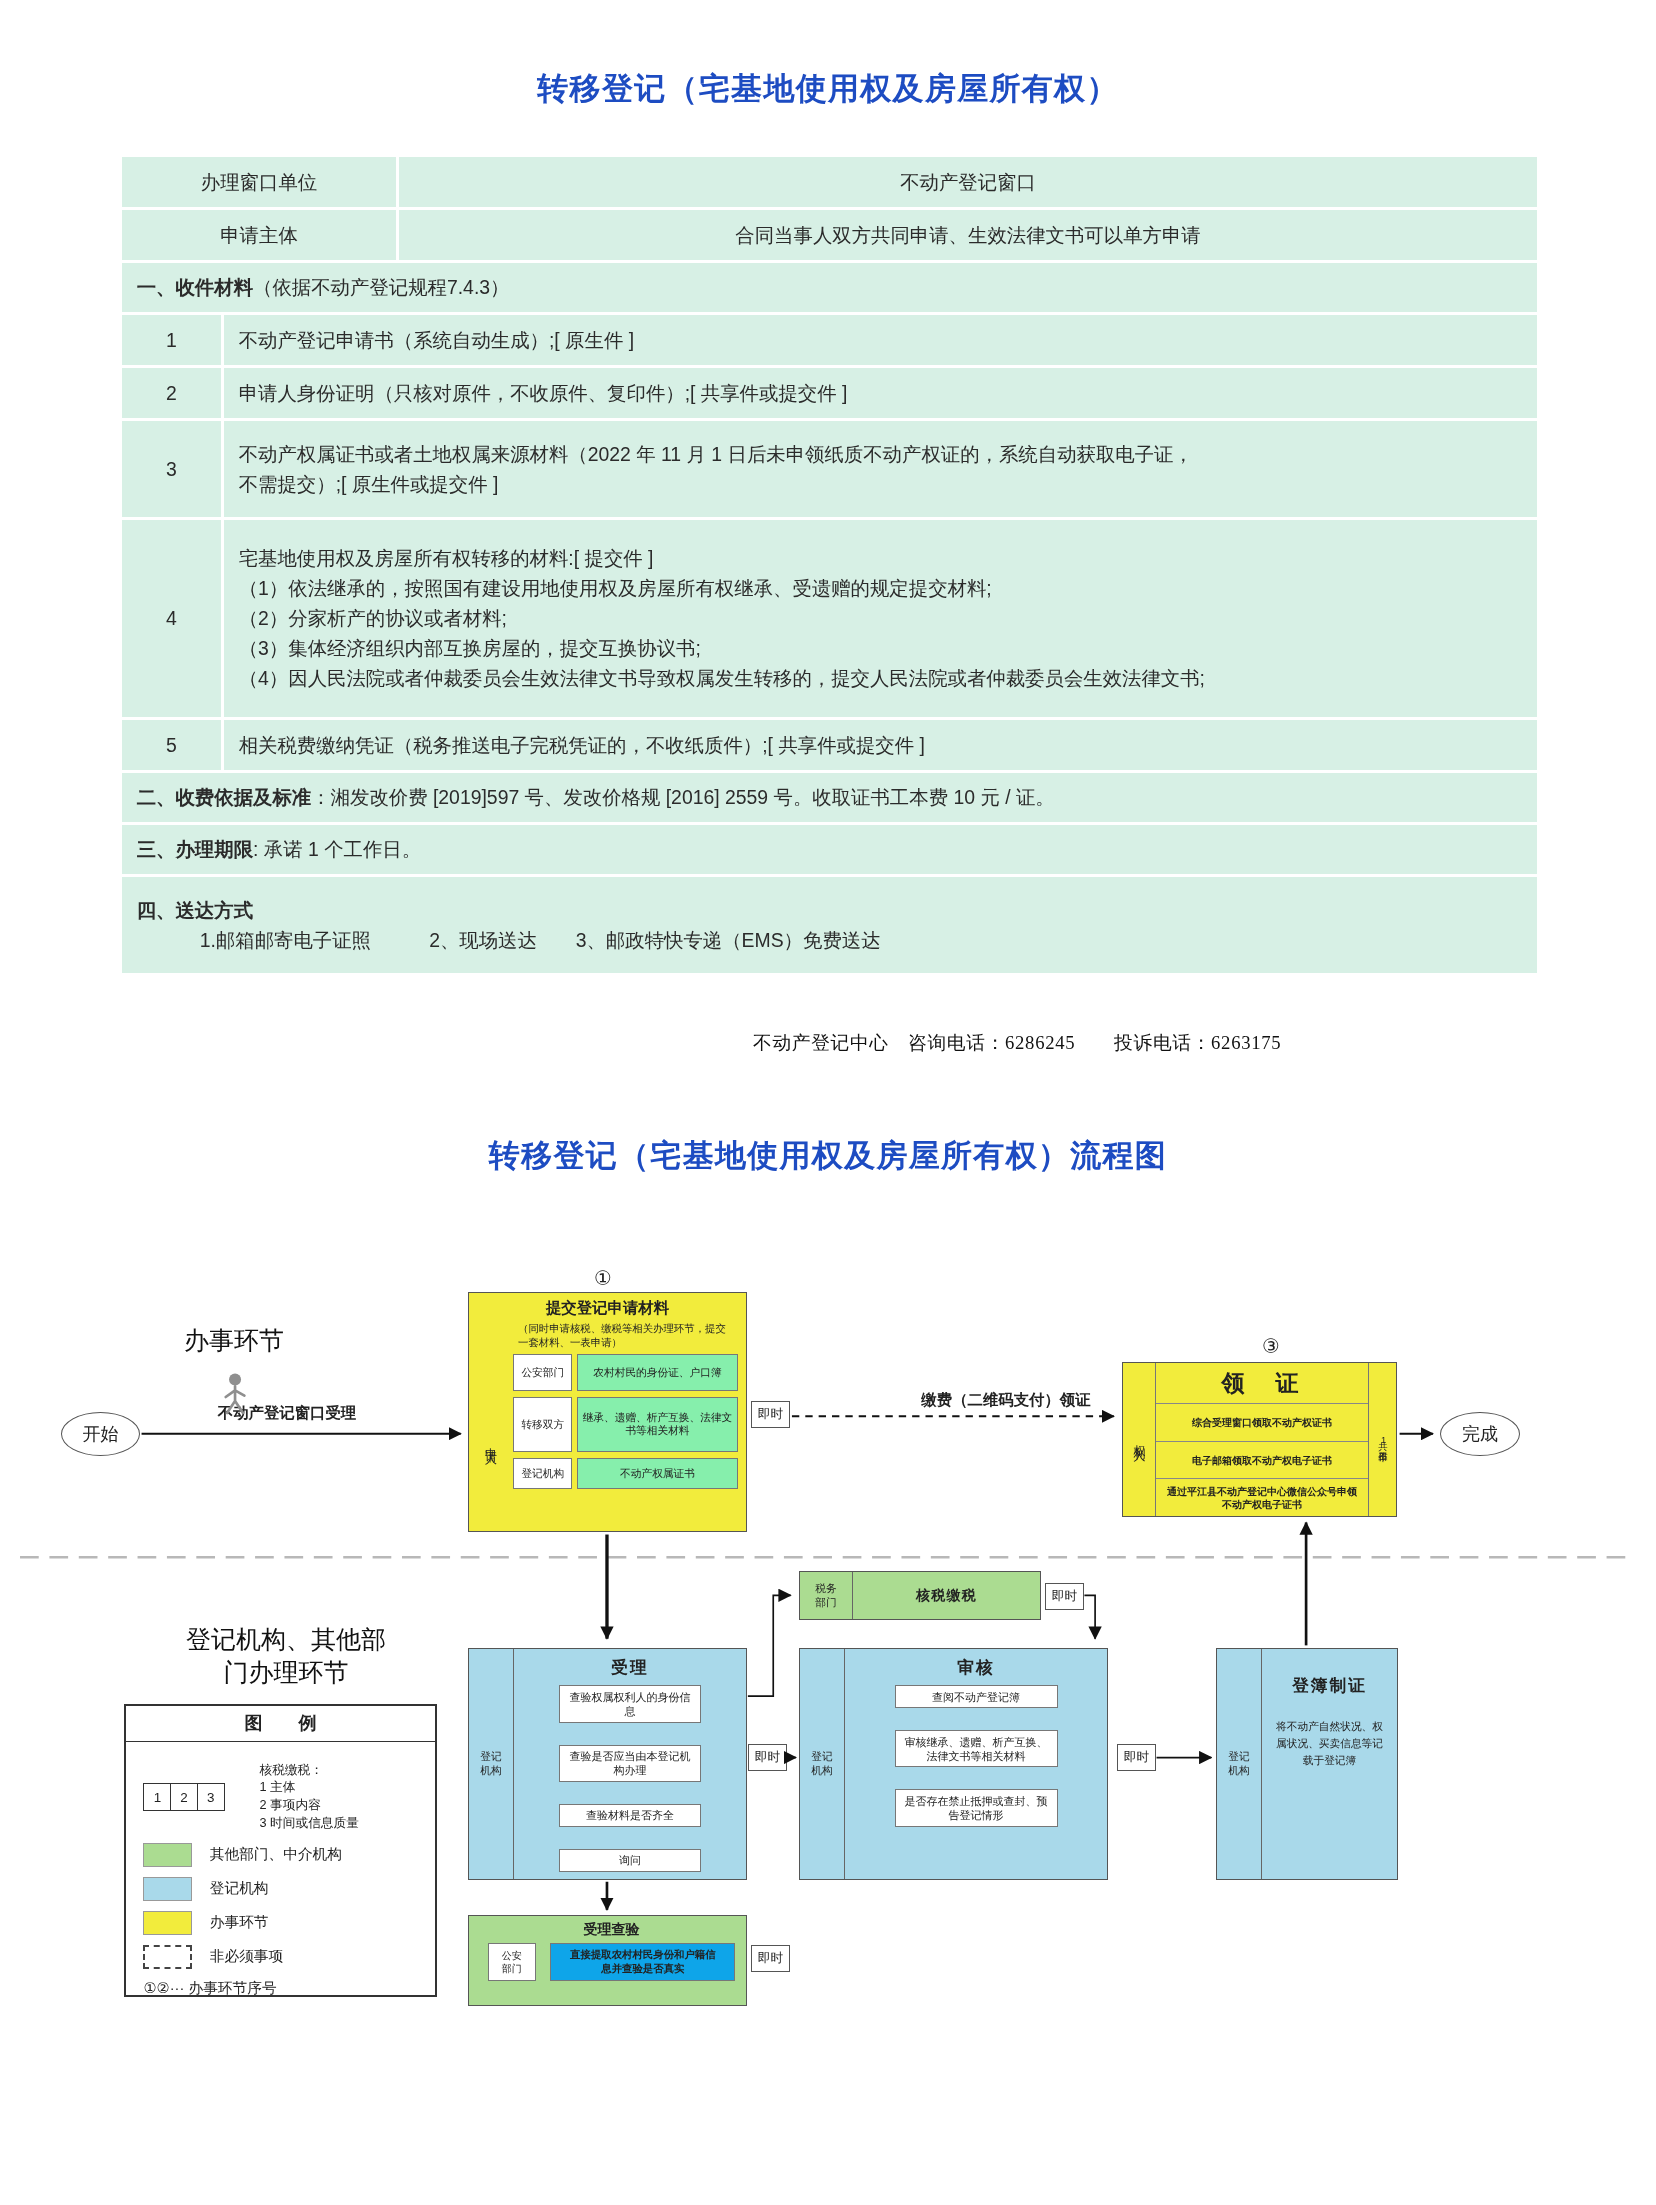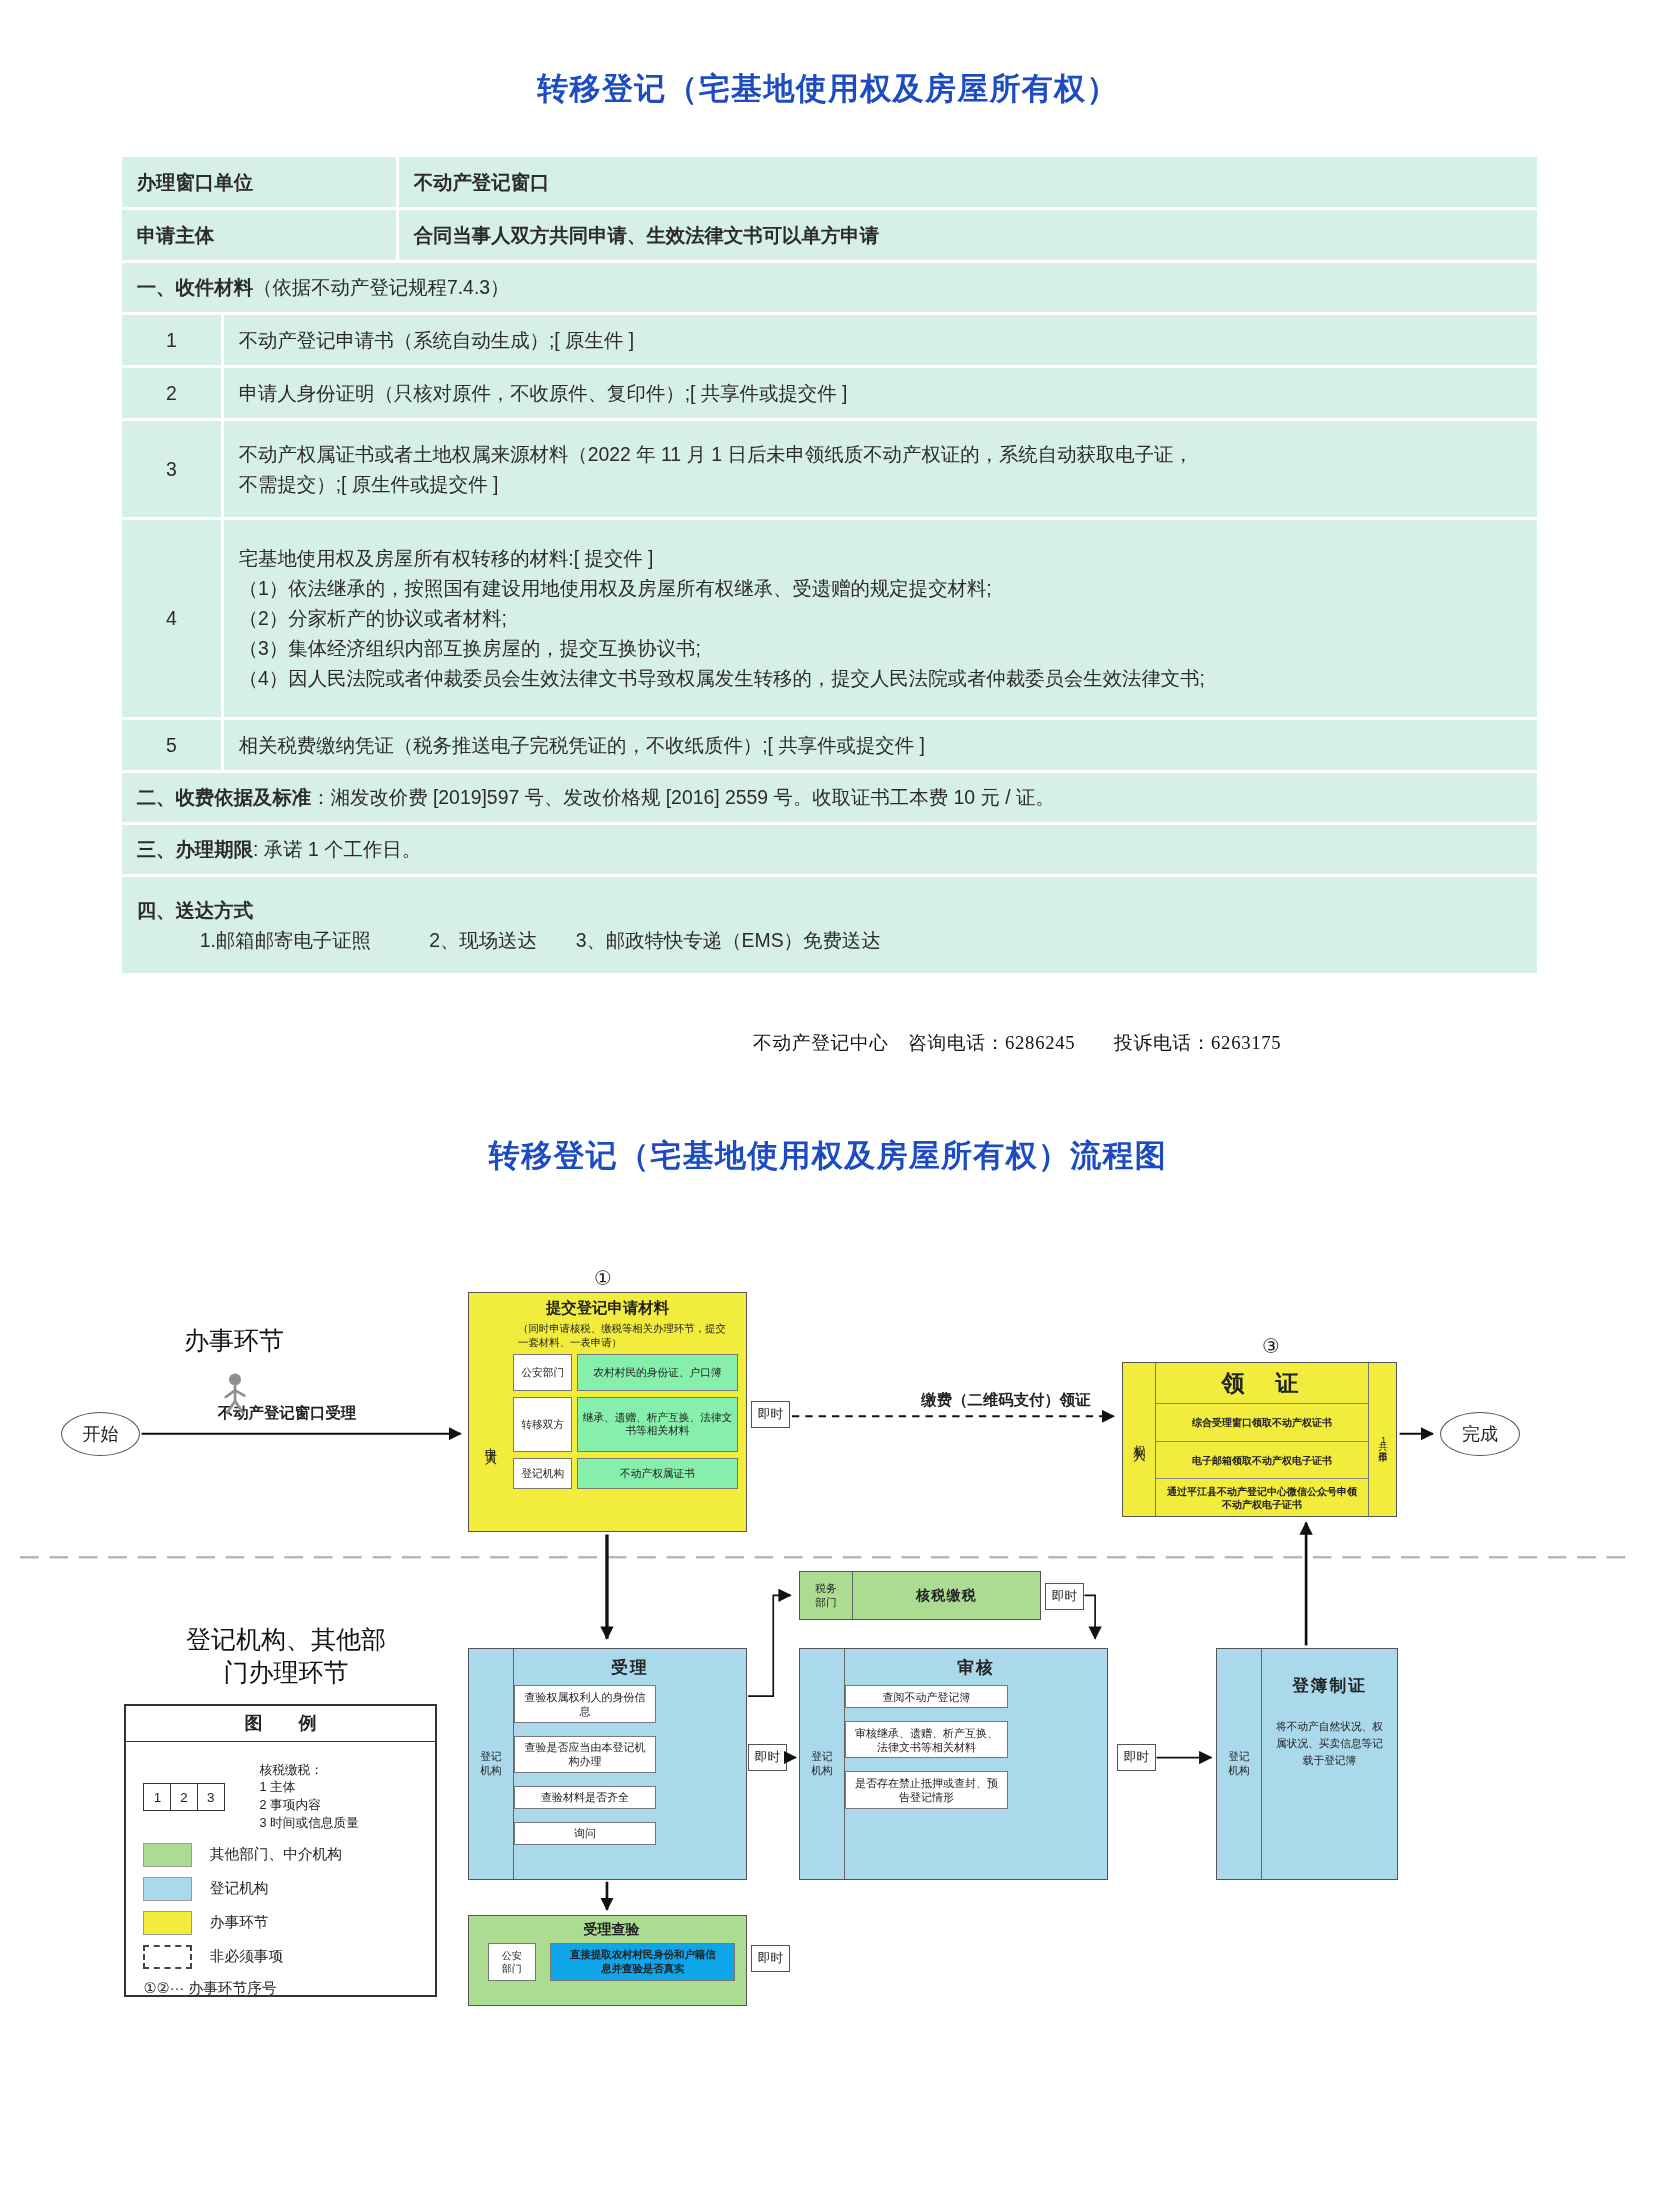--- a/index.html
+++ b/index.html
@@ -11,21 +11,21 @@
            font-family:"Liberation Serif","DejaVu Serif",serif; font-weight:bold;
            color:#1d4cc2; font-size:31px; letter-spacing:1.3px; }
   .t1 { top:68px; }
   .t2 { top:1135px; }
 
   
   .info-table { position:absolute; left:119px; top:154px; width:1421px;
                 border-collapse:collapse; table-layout:fixed; }
   .info-table td { border:3.3px solid #ffffff; background:#d7f0e5; font-size:19.4px;
                    padding:9.4px 14.7px; line-height:1.55; vertical-align:middle; color:#2b2b2b; }
-  .info-table .center { text-align:left;font-weight:bold; }
+  .info-table .center { text-align:center; }
   .info-table .num { text-align:center; }
   tr.std td { height:53px; }
   tr.hdr td { height:51px; }
   tr.tall td { height:99px; }
   tr.xtall td { height:200px; }
   .bold { font-weight:bold; }
   .indent2 { margin-left:63px; }
 
   .contact { position:absolute; left:753px; top:1030px; font-size:18.7px;
              font-family:"Liberation Serif","DejaVu Serif",serif; color:#111; letter-spacing:0.7px; }
@@ -68,21 +68,21 @@
                    padding:4px 6.7px; line-height:1.3; flex:1; display:flex; align-items:center; justify-content:center; }
   .license .rstrip { width:28px; border-left:1.3px solid #777; writing-mode:vertical-rl; text-orientation:upright;
                      display:flex; align-items:center; justify-content:center; font-size:9.4px; }
 
   
   .stepbox { display:flex; }
   .stepbox .lstrip { width:45px; border-right:1.3px solid #666; display:flex; align-items:center;
                      justify-content:center; text-align:center; font-size:10.7px; line-height:1.3; padding:0 9.4px; }
   .stepbox .mid { flex:1; display:flex; flex-direction:column; }
   .stepbox .hd { font-weight:bold; font-size:16.7px; text-align:center; padding:6.7px 0 6.7px; letter-spacing:2px; }
-  .items { display:flex; flex-direction:column; gap:13px; align-items:flex-start; padding-bottom:8px; }
+  .items { display:flex; flex-direction:column; gap:22px; align-items:center; padding-bottom:8px; }
   .item-box { background:#fff; border:1.3px solid #777; font-size:11px; line-height:1.3; text-align:center;
               padding:3.3px 5.3px; display:flex; align-items:center; justify-content:center; }
   .accept .item-box { width:142px; }
   .review .item-box { width:163px; }
   .record .hd { padding-top:25px; }
   .record .body-txt { font-size:10.7px; line-height:1.55; text-align:center; padding:14.7px 10.7px 0; }
 
   
   .tax { display:flex; }
   .tax .lstrip { width:53px; border-right:1.3px solid #666; display:flex; align-items:center; justify-content:center;

